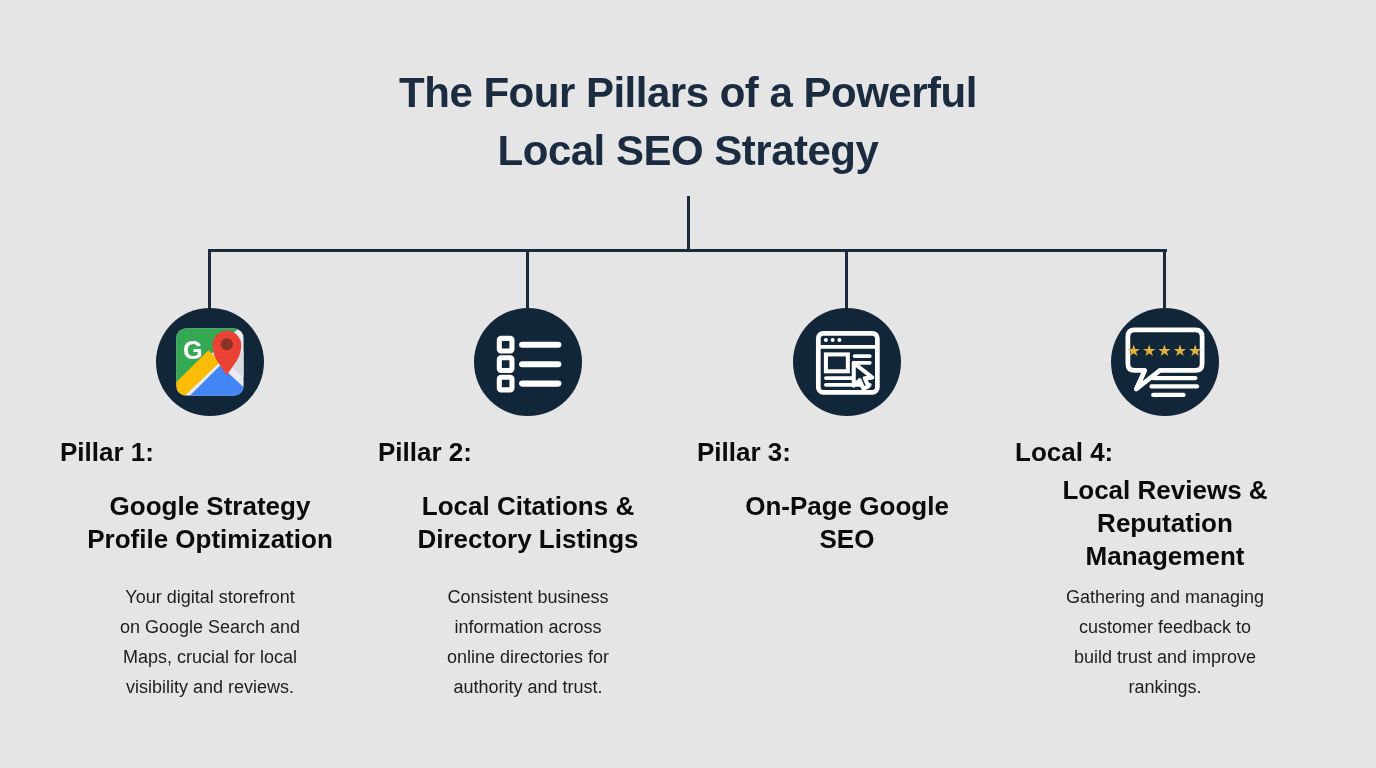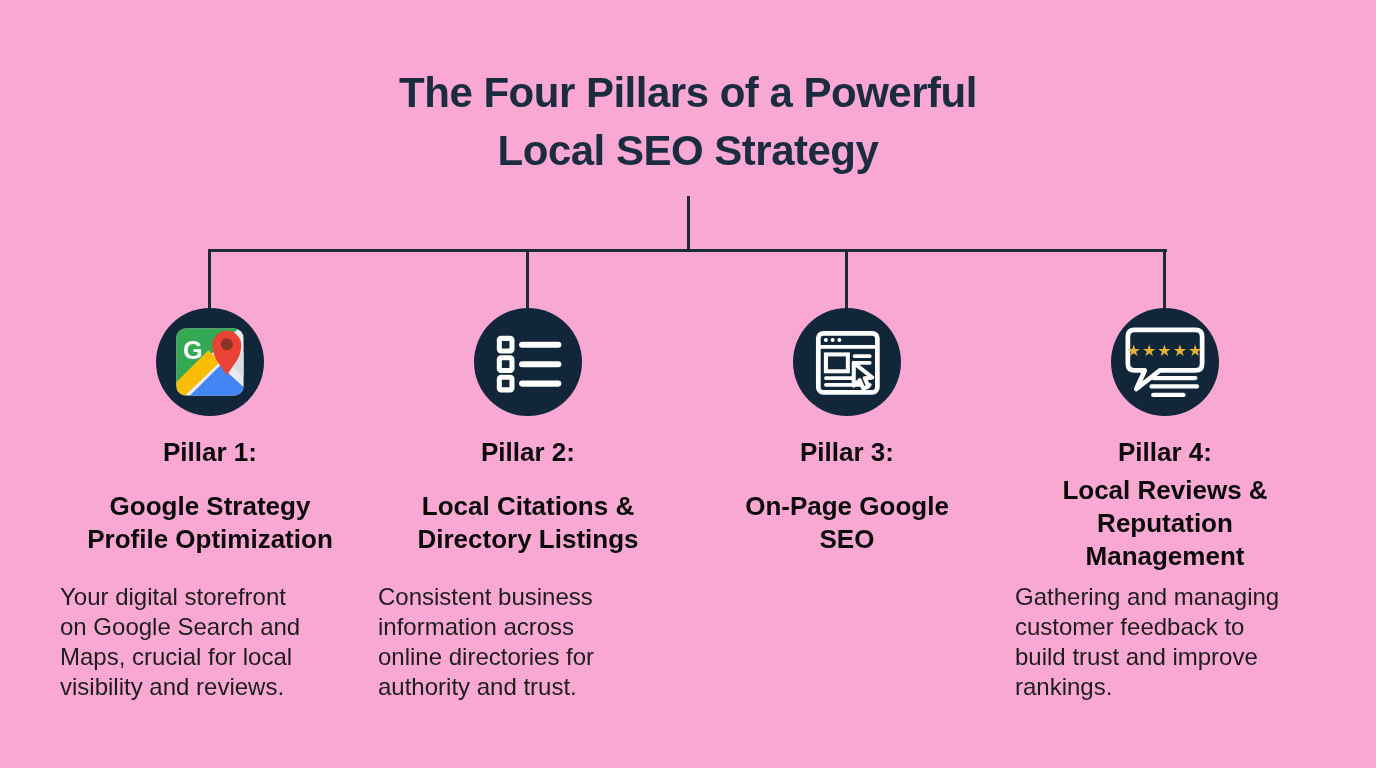--- a/index.html
+++ b/index.html
@@ -3,21 +3,21 @@
 <meta charset="utf-8">
 <style>
   * { margin: 0; padding: 0; box-sizing: border-box; }
   html, body { background: #ffffff; }
   body { font-family: "Liberation Sans", sans-serif; }
 
   .canvas {
     position: relative;
     width: 1376px;
     height: 768px;
-    background: #f9a8d4;
+    background: #e5e5e5;
     overflow: hidden;
   }
 
   .main-title {
     position: absolute;
     top: 64px;
     left: 0;
     width: 1376px;
     text-align: center;
     font-size: 42px;
@@ -63,21 +63,21 @@
     display: flex;
     align-items: center;
     justify-content: center;
   }
   .icon-circle svg { width: 108px; height: 108px; display: block; }
 
   .pillar-label {
     position: absolute;
     top: 129px;
     width: 100%;
-    text-align: center;
+    text-align: left;
     font-size: 26px;
     font-weight: 800;
     color: #0b0b0b;
   }
 
   .pillar-title-box {
     position: absolute;
     top: 162px;
     width: 100%;
     height: 106px;
@@ -91,22 +91,22 @@
     line-height: 33px;
     font-weight: 800;
     color: #0b0b0b;
     white-space: pre-line;
   }
 
   .pillar-desc {
     position: absolute;
     top: 274px;
     width: 100%;
-    text-align: left;
-    font-size: 24px;
+    text-align: center;
+    font-size: 18px;
     line-height: 30px;
     font-weight: 400;
     color: #1d1d1d;
     white-space: pre-line;
   }
 </style>
 </head>
 <body>
 
 <div class="canvas">
@@ -206,21 +206,21 @@
       <svg viewBox="0 0 64 64">
         <path d="M14 13 H50 Q54 13 54 17 V33 Q54 37 50 37 H29 L15 48 L20 37 H14 Q10 37 10 33 V17 Q10 13 14 13 Z" fill="none" stroke="#ffffff" stroke-width="2.8" stroke-linejoin="round"></path>
         <text x="32" y="28.6" text-anchor="middle" font-family="DejaVu Sans, sans-serif" font-size="9.5" letter-spacing="0.6" fill="#e5b13d">★★★★★</text>
         <g stroke="#ffffff" stroke-width="2.5" stroke-linecap="round">
           <line x1="25" y1="41.5" x2="50" y2="41.5"></line>
           <line x1="24" y1="46.5" x2="51" y2="46.5"></line>
           <line x1="25" y1="51.5" x2="43" y2="51.5"></line>
         </g>
       </svg>
     </div>
-    <div class="pillar-label">Pillar 4:</div>
+    <div class="pillar-label">Local 4:</div>
     <div class="pillar-title-box">
       <div class="pillar-title">Local Reviews &amp;
 Reputation
 Management</div>
     </div>
     <p class="pillar-desc">Gathering and managing
 customer feedback to
 build trust and improve
 rankings.</p>
   </section>

